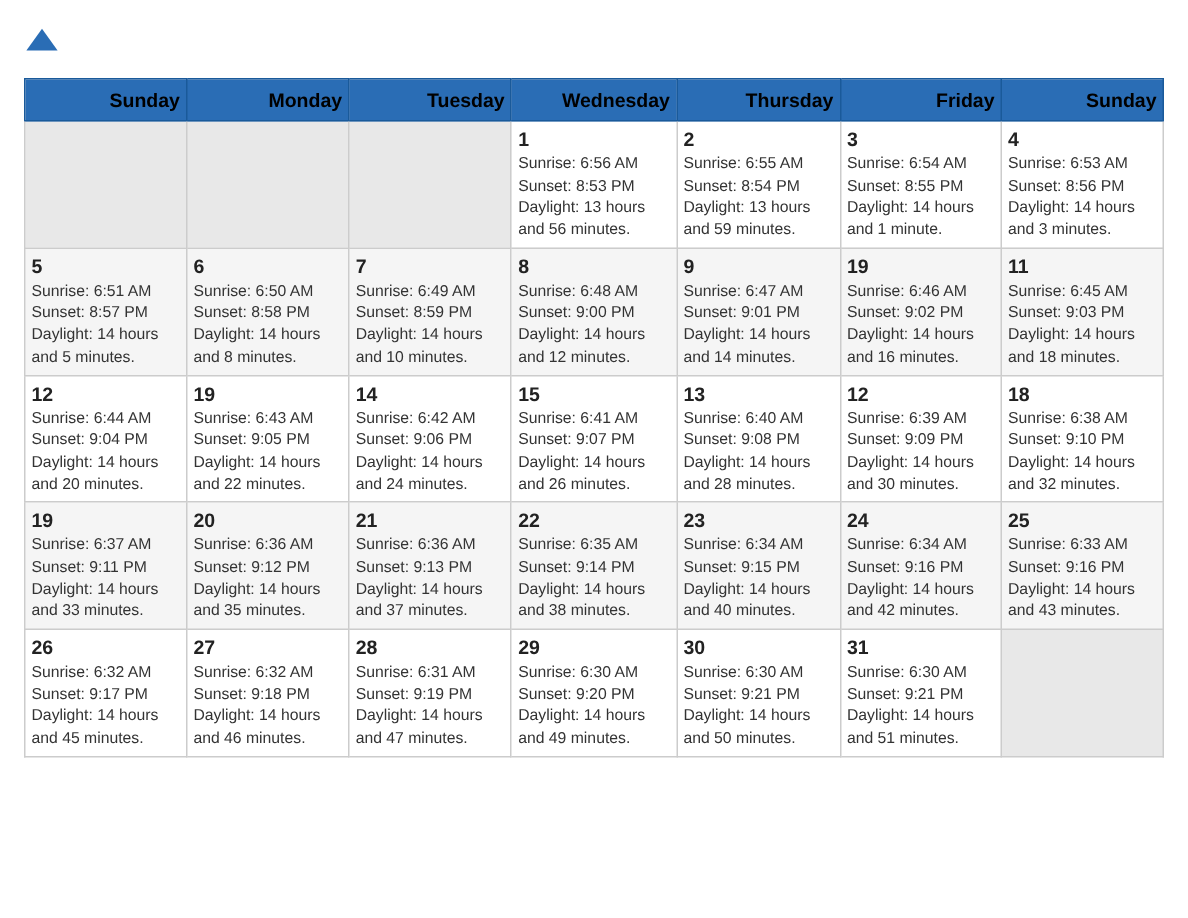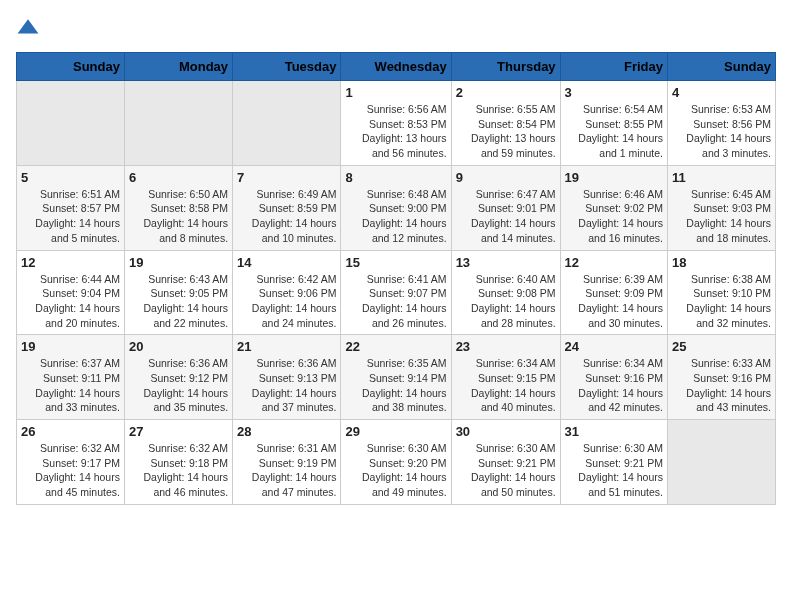--- a/index.html
+++ b/index.html
@@ -76,21 +76,20 @@
     .day-number {
       font-weight: bold;
       font-size: 13px;
       margin-bottom: 2px;
       color: #222;
     }
     .day-info {
       color: #333;
       font-size: 10.5px;
       line-height: 1.4;
-      text-align: right;
     }
     .empty-cell {
       background: #e8e8e8 !important;
     }
   </style>
 </head>
 <body>
 
 <div class="header">
   <div class="logo">

